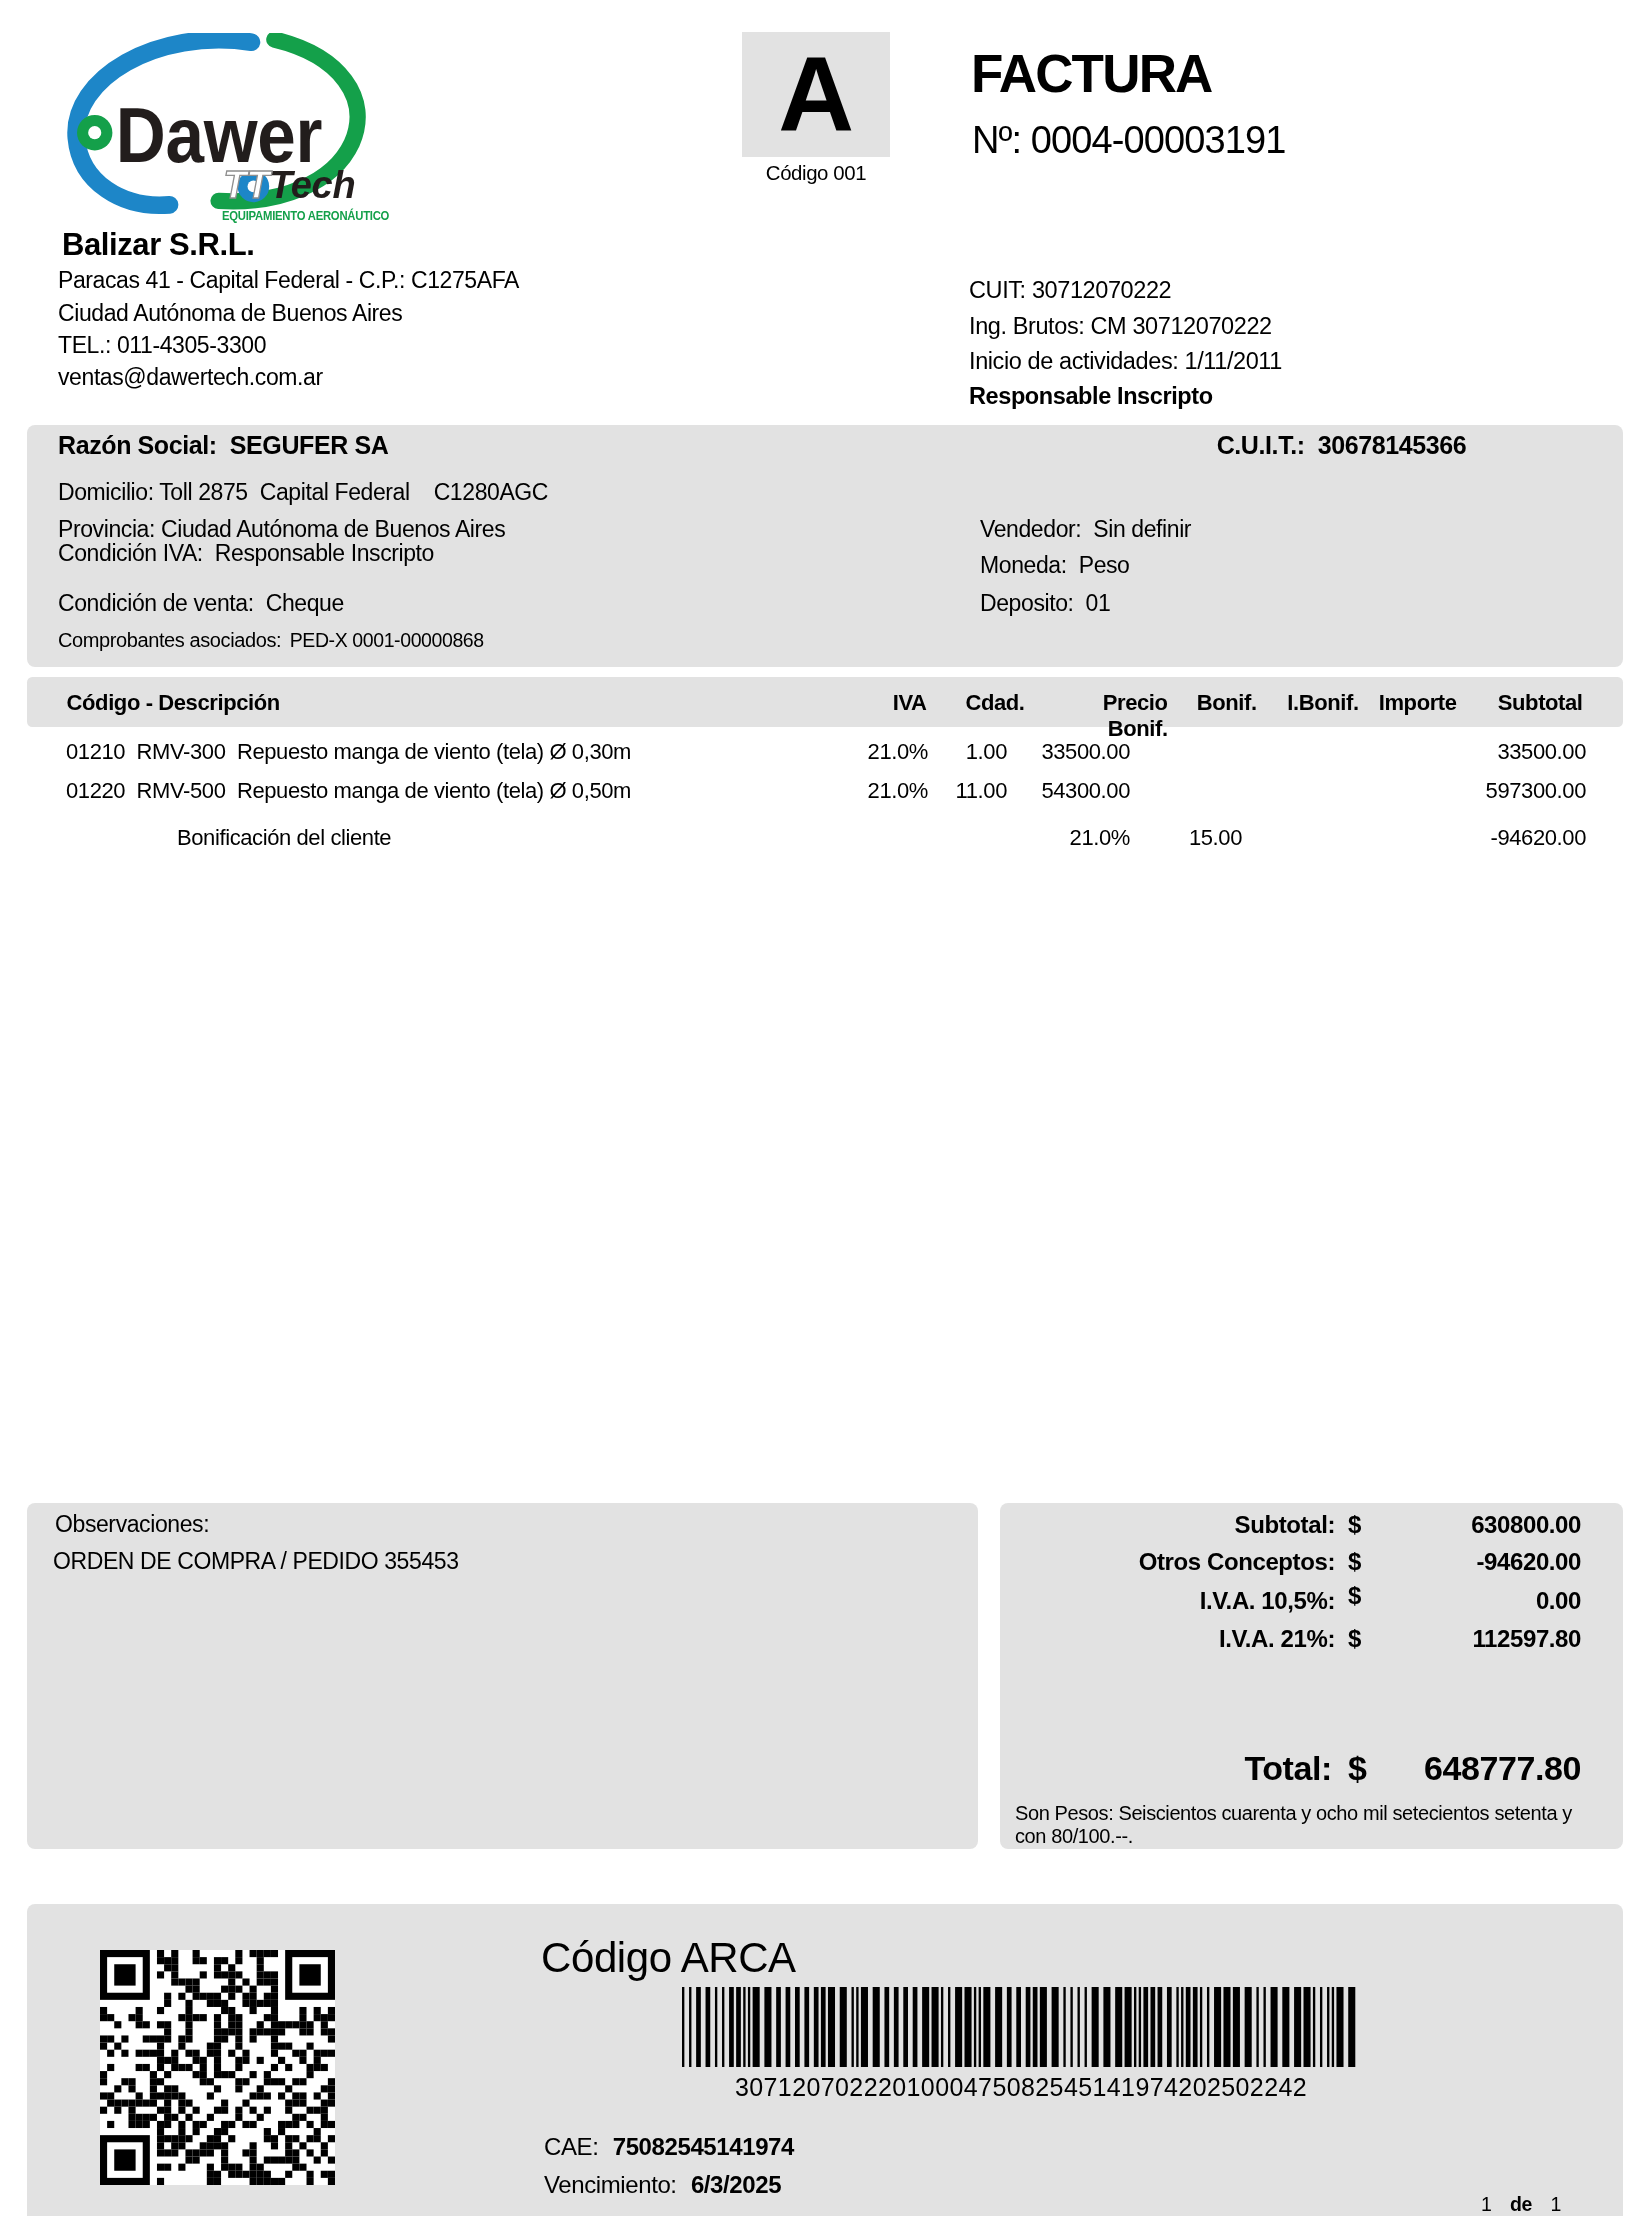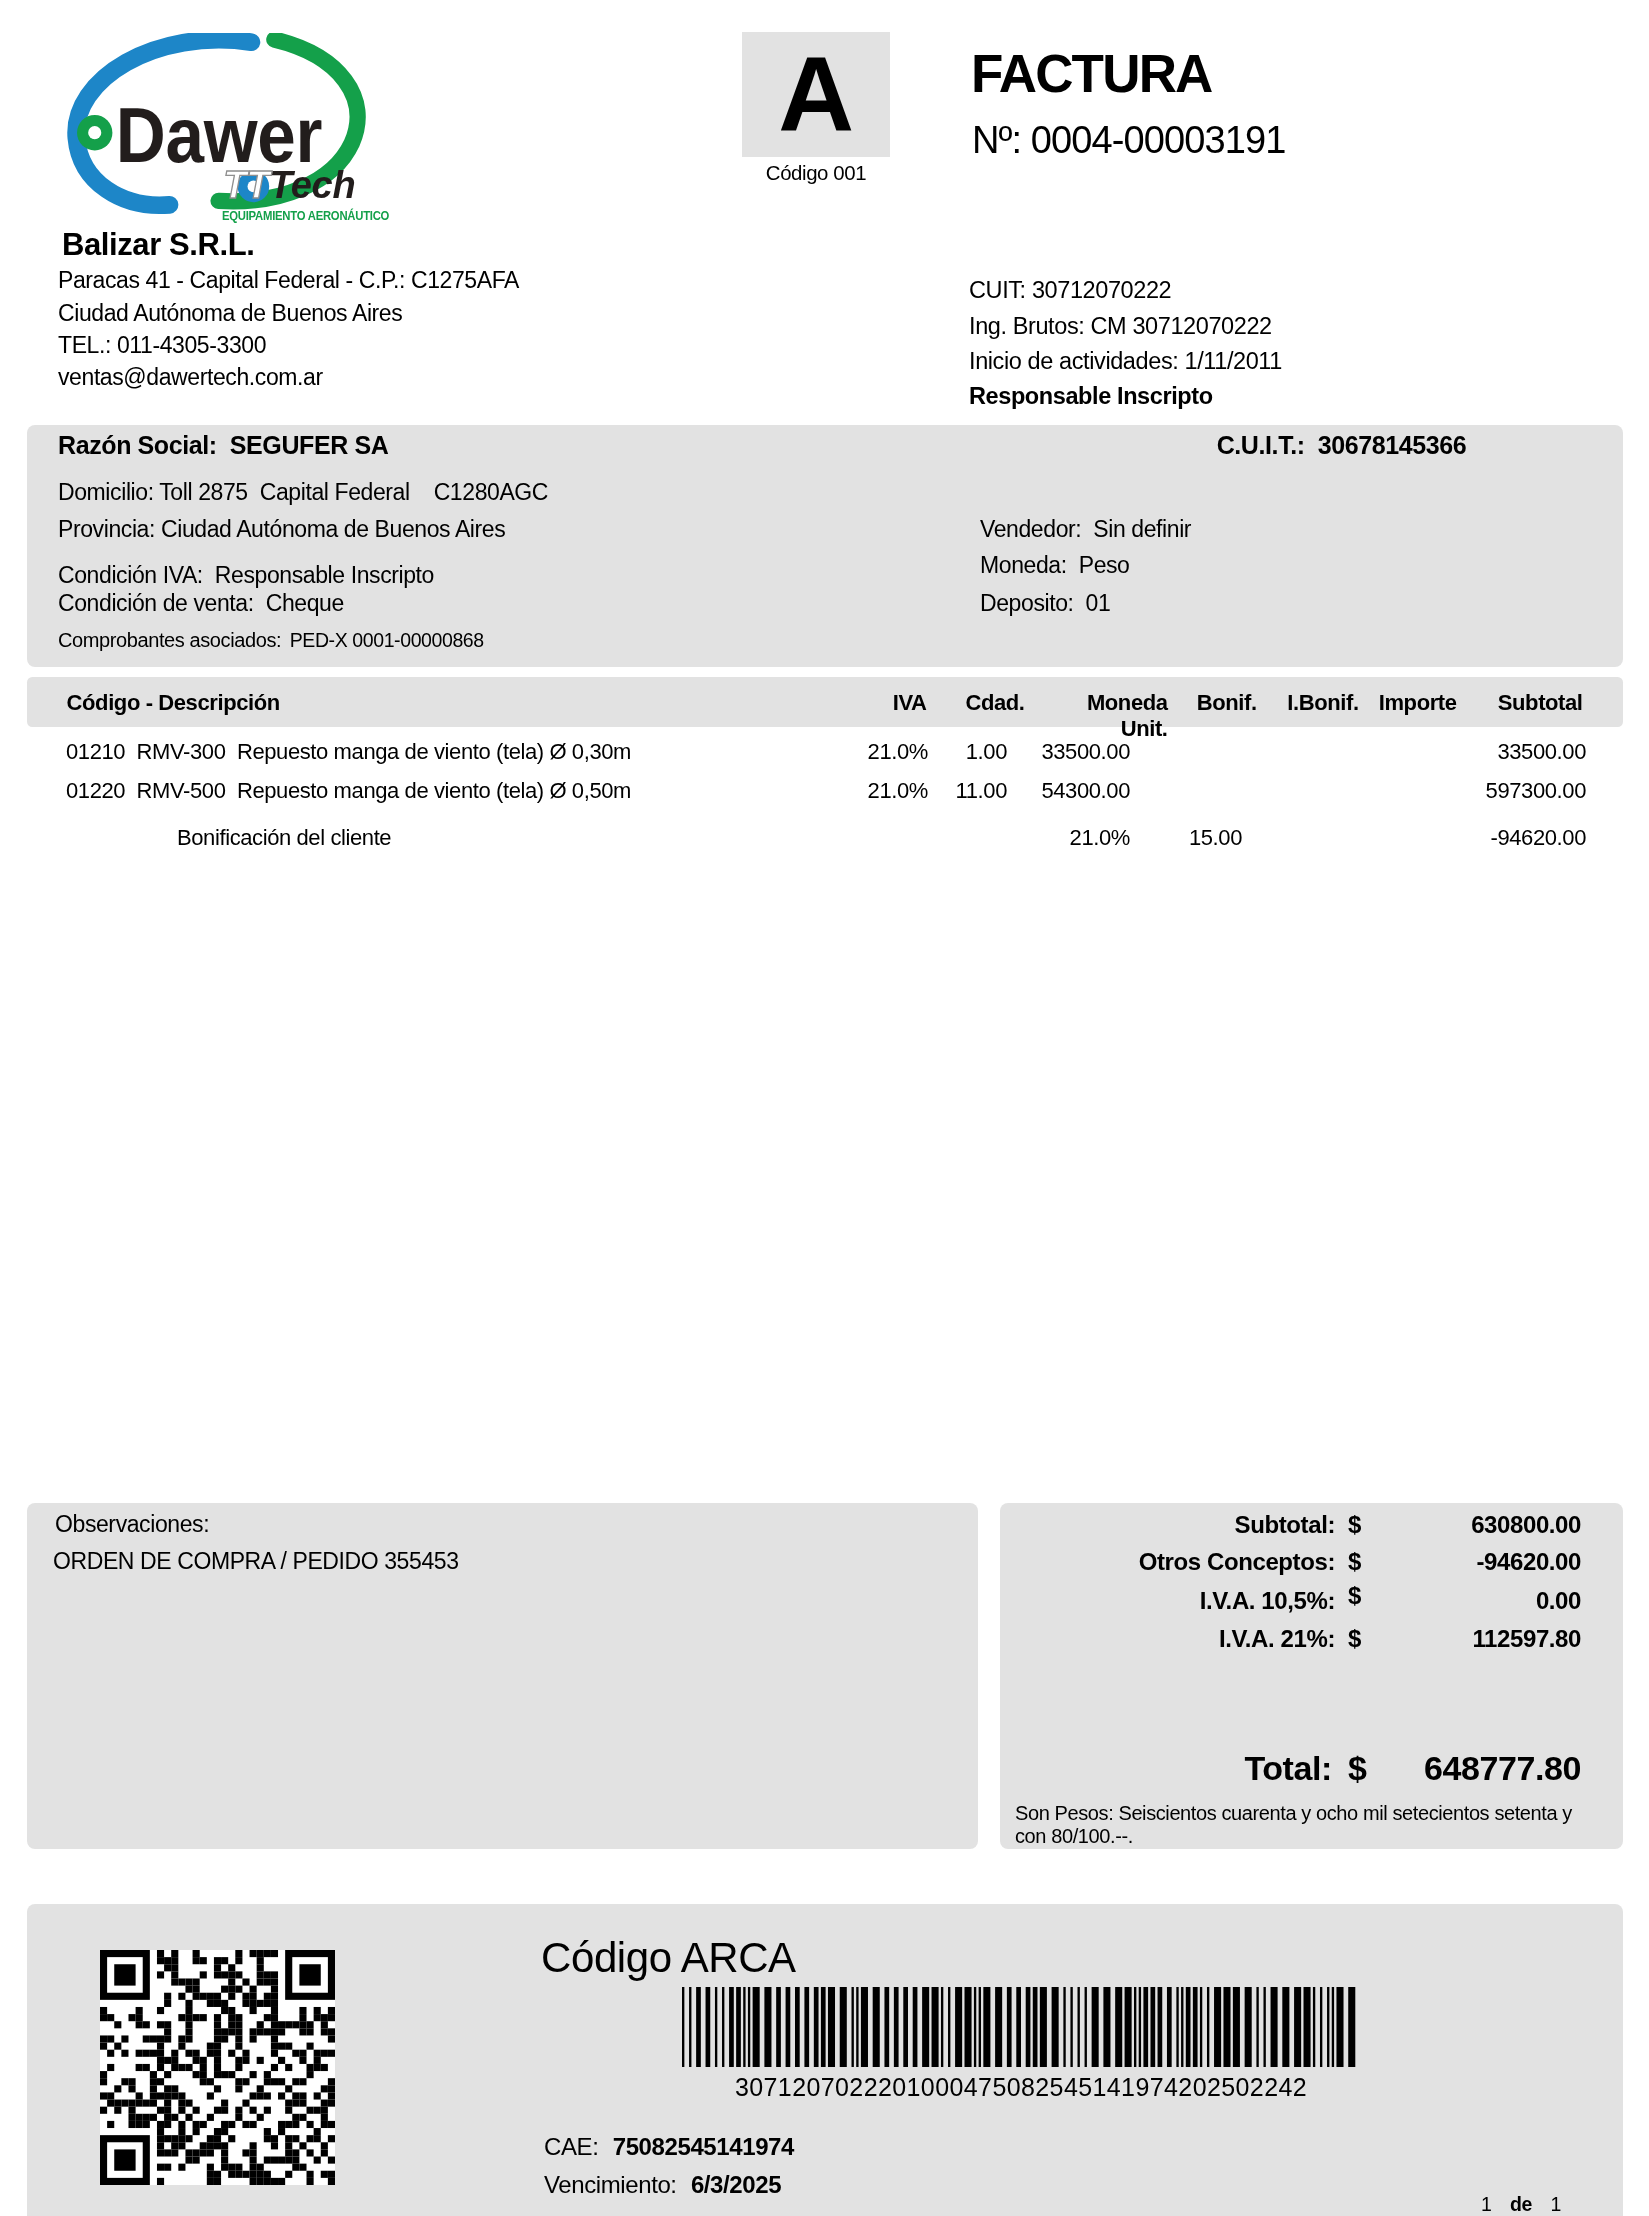--- a/index.html
+++ b/index.html
@@ -97,35 +97,35 @@
   <div class="abs fiscal" style="top:277px">CUIT: 30712070222</div>
   <div class="abs fiscal" style="top:313px">Ing. Brutos: CM&nbsp;30712070222</div>
   <div class="abs fiscal" style="top:348px">Inicio de actividades: 1/11/2011</div>
   <div class="abs fiscal b" style="top:383px">Responsable Inscripto</div>
 
   <div class="abs gray r16 cust-box"></div>
   <div class="abs razon">Razón Social: &nbsp;SEGUFER SA</div>
   <div class="abs cuit-right">C.U.I.T.: &nbsp;30678145366</div>
   <div class="abs cust" style="left:58px;top:479px">Domicilio: Toll 2875 &nbsp;Capital Federal &nbsp;&nbsp;&nbsp;C1280AGC</div>
   <div class="abs cust" style="left:58px;top:516px">Provincia: Ciudad Autónoma de Buenos Aires</div>
-  <div class="abs cust" style="left:58px;top:562px">Condición IVA: &nbsp;Responsable Inscripto</div>
+  <div class="abs cust" style="left:58px;top:540px">Condición IVA: &nbsp;Responsable Inscripto</div>
   <div class="abs cust" style="left:58px;top:590px">Condición de venta: &nbsp;Cheque</div>
   <div class="abs cust" style="left:980px;top:516px">Vendedor: &nbsp;Sin definir</div>
   <div class="abs cust" style="left:980px;top:552px">Moneda: &nbsp;Peso</div>
   <div class="abs cust" style="left:980px;top:590px">Deposito: &nbsp;01</div>
   <div class="abs" style="left:58px;top:629px">
     <span class="comp-label">Comprobantes asociados:</span>
     <span class="comp-value" style="margin-left:7px">PED-X 0001-00000868</span>
   </div>
 
   <div class="abs gray thead">
     <span class="th" style="left:40px">Código - Descripción</span>
     <span class="th num" style="left:811px;width:89px">IVA</span>
     <span class="th num" style="left:909px;width:89px">Cdad.</span>
-    <span class="th num" style="left:1017px;width:124px">Moneda Unit.</span>
+    <span class="th num" style="left:1017px;width:124px">Precio Bonif.</span>
     <span class="th num" style="left:1150px;width:80px">Bonif.</span>
     <span class="th num" style="left:1243px;width:89px">I.Bonif.</span>
     <span class="th num" style="left:1341px;width:89px">Importe</span>
     <span class="th num" style="left:1432px;width:124px">Subtotal</span>
   </div>
 
   <div>
     <span class="abs cell" style="left:66px;top:739px">01210 &nbsp;RMV-300 &nbsp;Repuesto manga de viento (tela) Ø 0,30m</span>
     <span class="abs cell num" style="left:839px;top:739px;width:89px">21.0%</span>
     <span class="abs cell num" style="left:918px;top:739px;width:89px">1.00</span>

